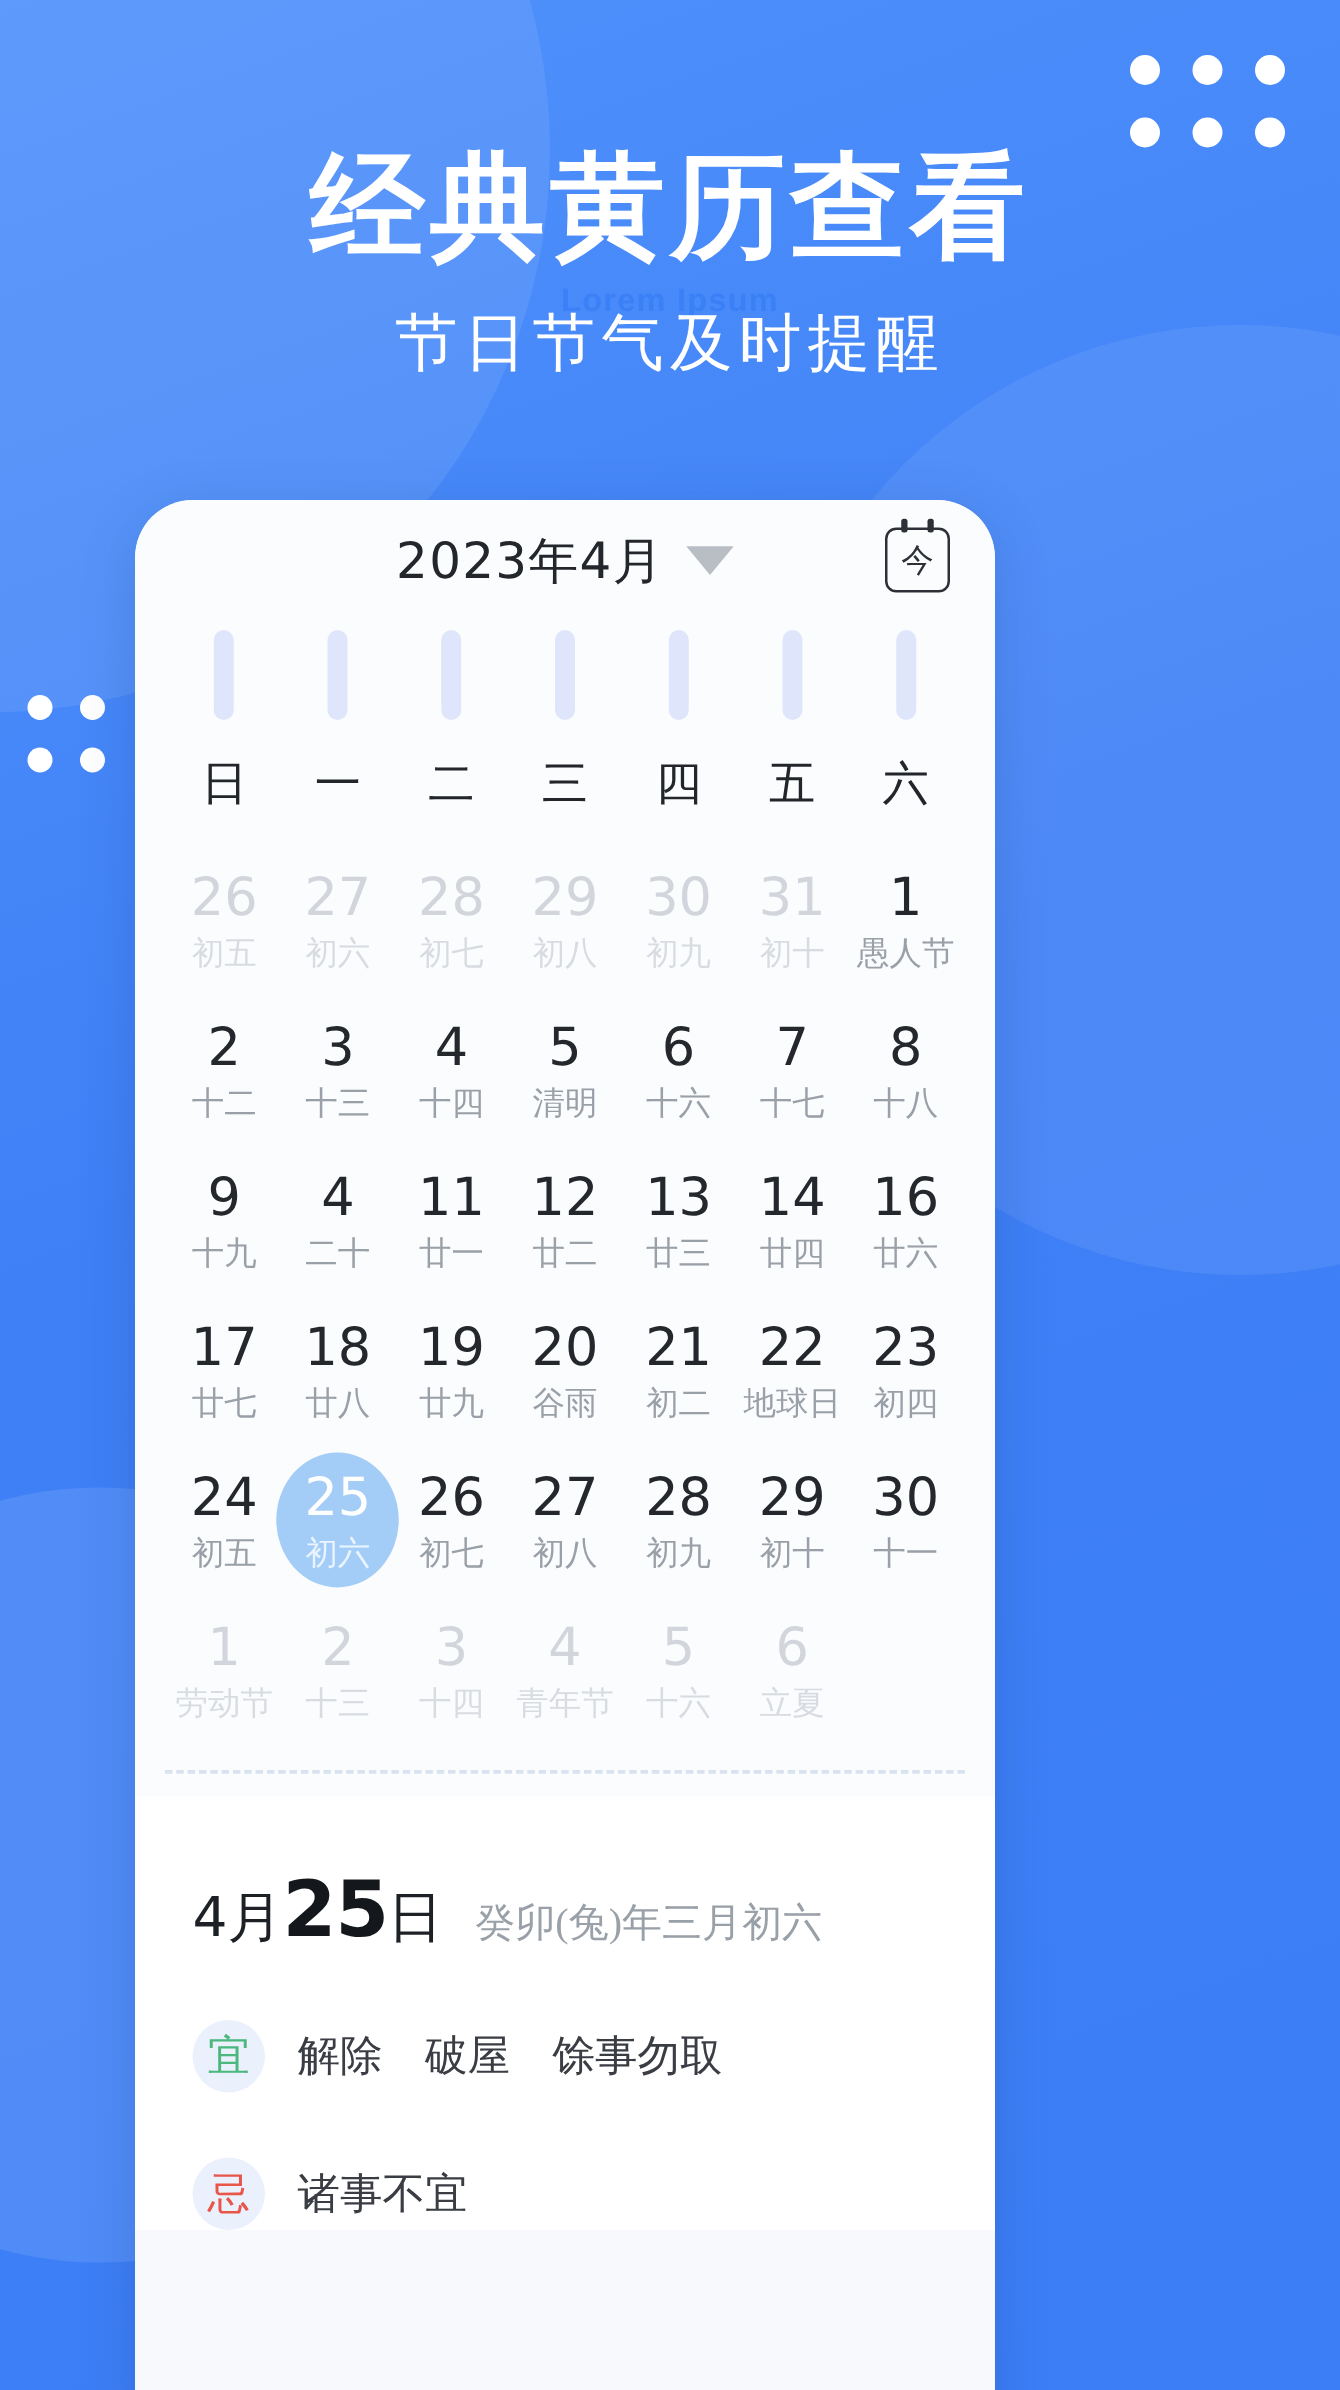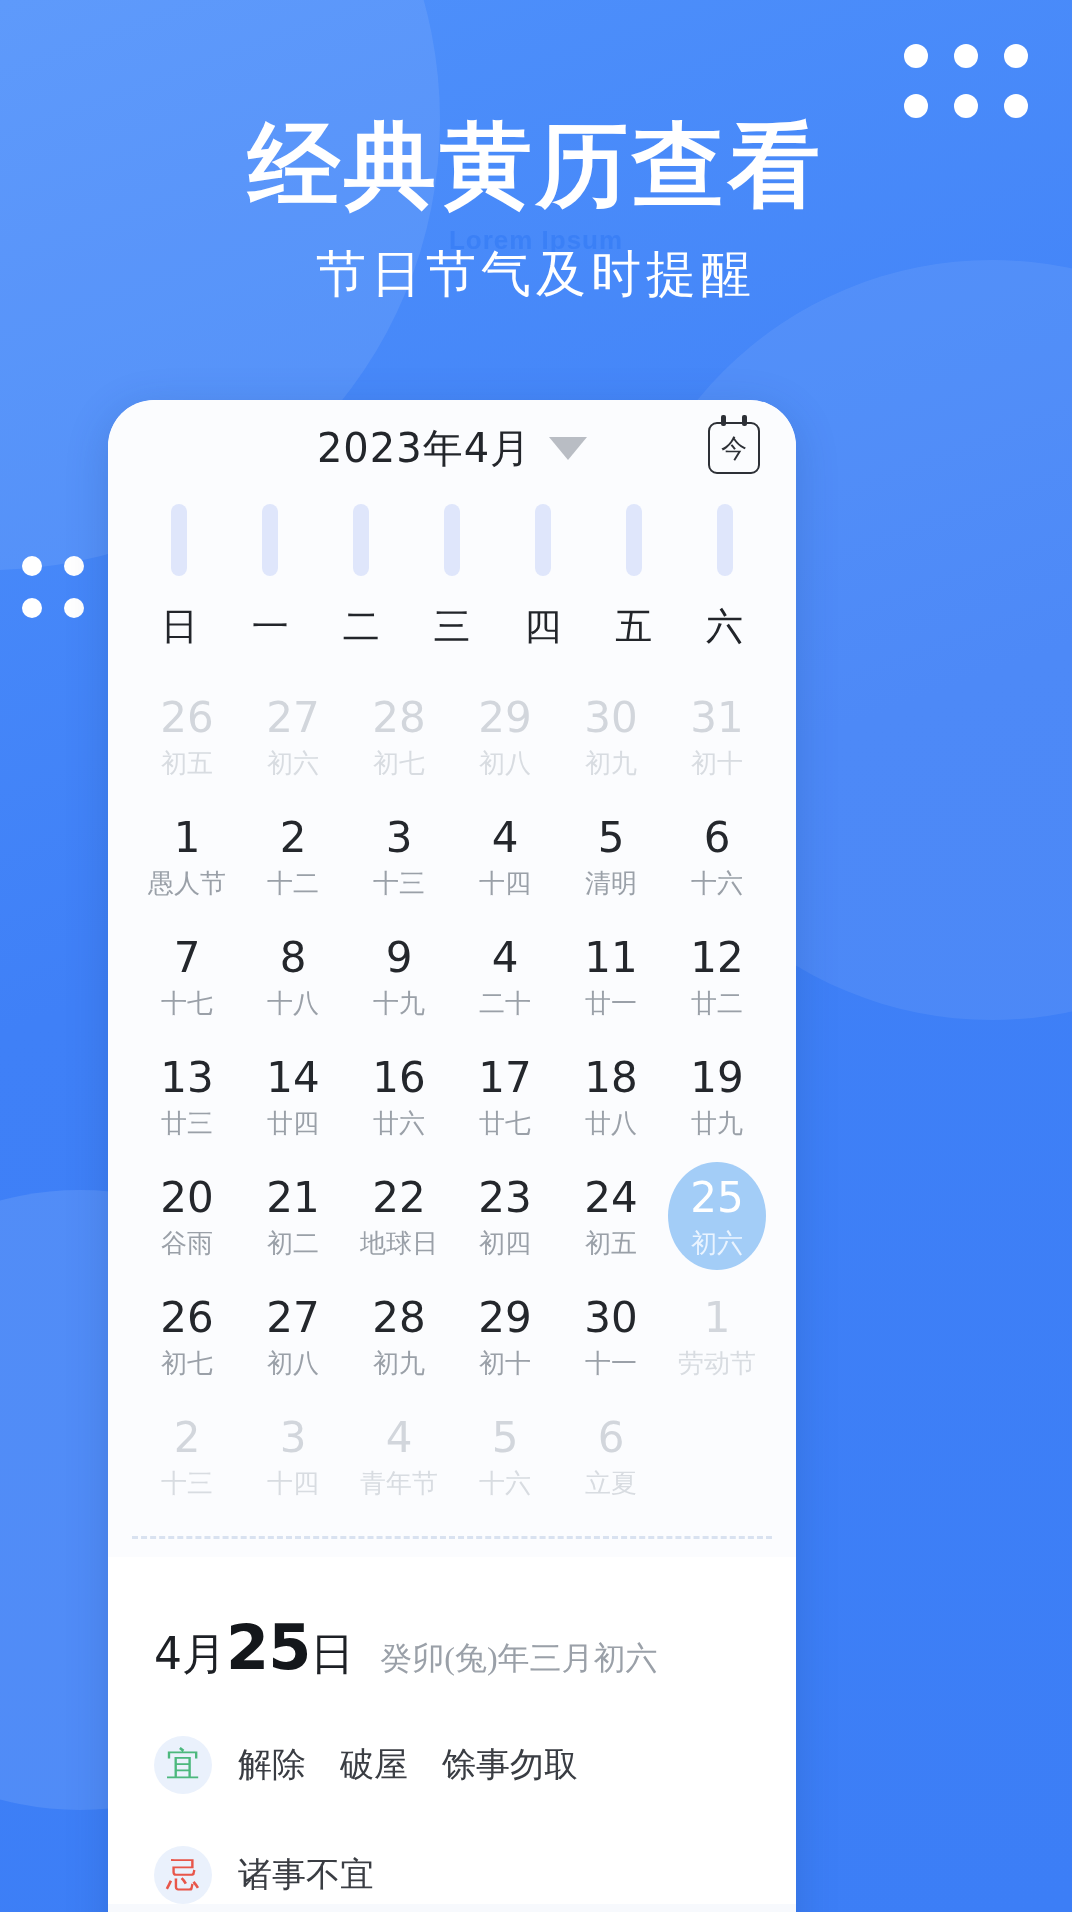--- a/index.html
+++ b/index.html
@@ -215,21 +215,21 @@
   .wk-label {
     margin-top: 26px;
     font-family: "DejaVu Sans", sans-serif;
     font-size: 37px;
     color: #22252a;
   }
 
   
   .cal-grid {
     display: grid;
-    grid-template-columns: repeat(6, 1fr);
+    grid-template-columns: repeat(7, 1fr);
     padding: 24px 26px 0 26px;
     row-gap: 0;
   }
   .day {
     height: 120px;
     display: flex;
     flex-direction: column;
     align-items: center;
     justify-content: center;
     position: relative;

